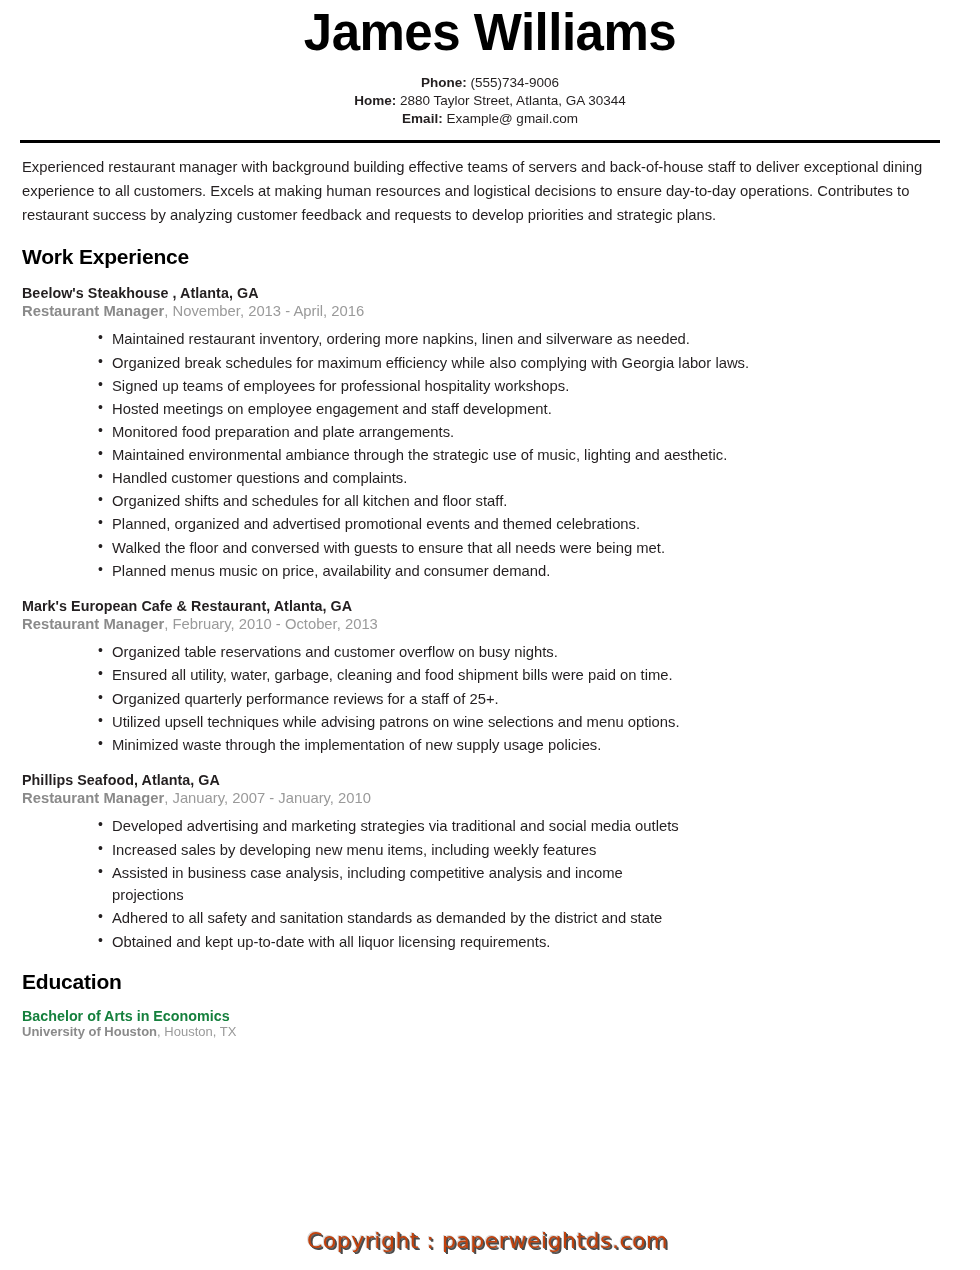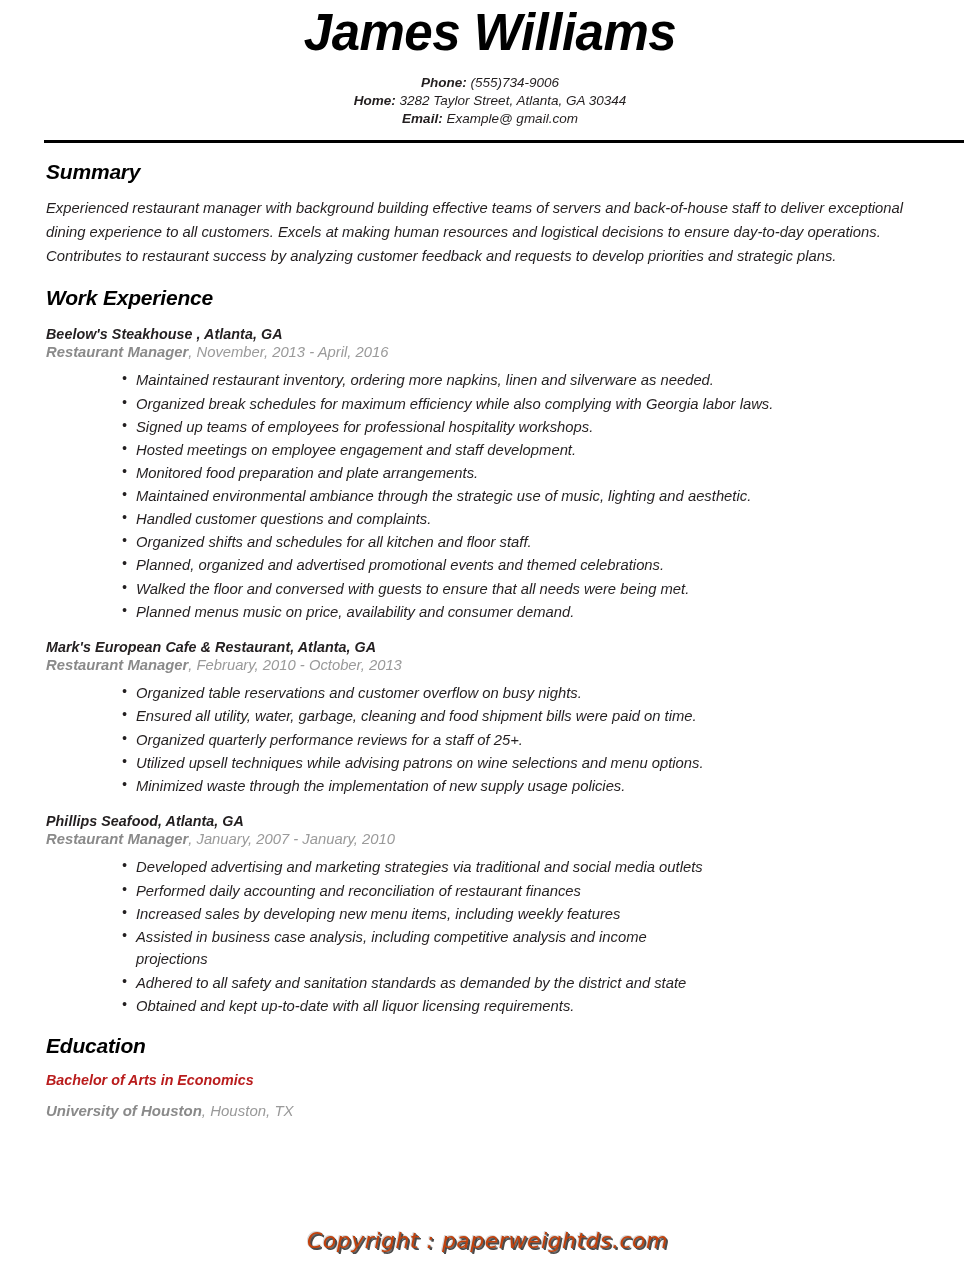--- a/index.html
+++ b/index.html
@@ -11,22 +11,21 @@
     font-family: "Liberation Sans", sans-serif;
     color: #231f20;
     overflow: hidden;
     position: relative;
   }
 
   .page {
     position: relative;
     width: 980px;
     height: 1270px;
-    padding: 0 44px;
-    font-style: italic;
+    padding: 0 20px;
   }
 
   
   .name {
     text-align: center;
     font-size: 51px;
     font-weight: bold;
     letter-spacing: -0.5px;
     line-height: 1.06;
     color: #000000;
@@ -107,28 +106,28 @@
     left: 0;
     top: -1px;
     font-size: 14px;
     color: #231f20;
   }
 
   .edu { margin-top: 14px; }
   .edu-degree {
     font-size: 14.3px;
     font-weight: bold;
-    color: #b91c1c;
+    color: #15803d;
     margin-left: 2px;
     margin-top: 13px;
   }
   .edu-school {
-    font-size: 15px;
+    font-size: 13px;
     color: #9a9a9a;
-    margin-top: 14px;
+    margin-top: 0;
     margin-left: 2px;
   }
   .edu-school .uni {
     font-weight: bold;
     color: #8a8a8a;
   }
 
   
   .watermark {
     position: absolute;
@@ -155,31 +154,30 @@
 
   <h1 class="name">James Williams</h1>
 
   <div class="contact-block">
     <div class="contact-line">
       <span class="lbl">Phone:</span>
       <span>(555)734-9006</span>
     </div>
     <div class="contact-line">
       <span class="lbl">Home:</span>
-      <span>3282 Taylor Street, Atlanta, GA 30344</span>
+      <span>2880 Taylor Street, Atlanta, GA 30344</span>
     </div>
     <div class="contact-line">
       <span class="lbl">Email:</span>
       <span>Example@ gmail.com</span>
     </div>
   </div>
 
   <hr class="rule">
 
-  <h2 class="section-title">Summary</h2>
   <p class="summary-text">Experienced restaurant manager with background building effective teams of servers and back-of-house staff to deliver exceptional dining experience to all customers. Excels at making human resources and logistical decisions to ensure day-to-day operations. Contributes to restaurant success by analyzing customer feedback and requests to develop priorities and strategic plans.</p>
 
   <h2 class="section-title">Work Experience</h2>
 
   <div class="job">
     <div class="job-title">Beelow's Steakhouse , Atlanta, GA</div>
     <div class="job-meta">
       <span class="role">Restaurant Manager</span><span>, November, 2013 - April, 2016</span>
     </div>
     <ul class="bullets">
@@ -211,21 +209,20 @@
     </ul>
   </div>
 
   <div class="job">
     <div class="job-title">Phillips Seafood, Atlanta, GA</div>
     <div class="job-meta">
       <span class="role">Restaurant Manager</span><span>, January, 2007 - January, 2010</span>
     </div>
     <ul class="bullets">
       <li>Developed advertising and marketing strategies via traditional and social media  outlets</li>
-      <li>Performed daily accounting and reconciliation of restaurant finances</li>
       <li>Increased sales by developing new menu items, including weekly features</li>
       <li style="max-width:590px">Assisted in business case analysis, including competitive analysis and income projections</li>
       <li>Adhered to all safety and sanitation standards as demanded by the district and state</li>
       <li>Obtained and kept up-to-date with all liquor licensing requirements.</li>
     </ul>
   </div>
 
   <h2 class="section-title">Education</h2>
   <div class="edu">
     <div class="edu-degree">Bachelor of Arts in Economics</div>

